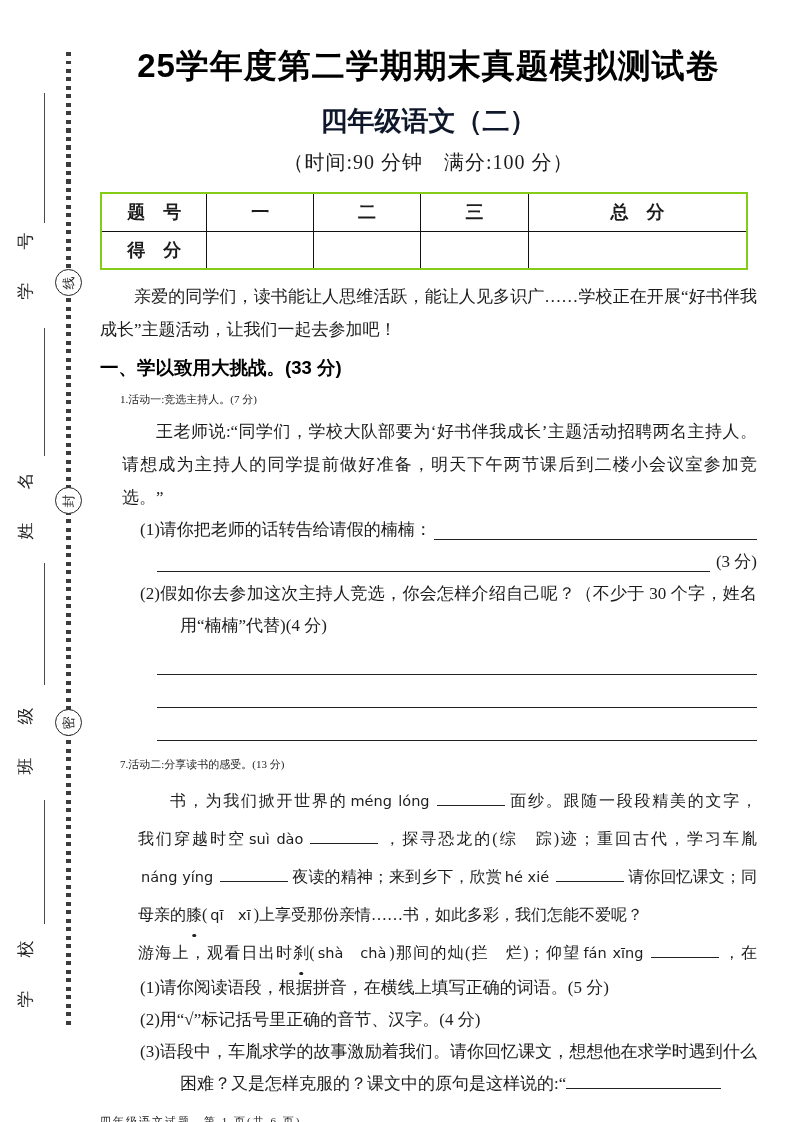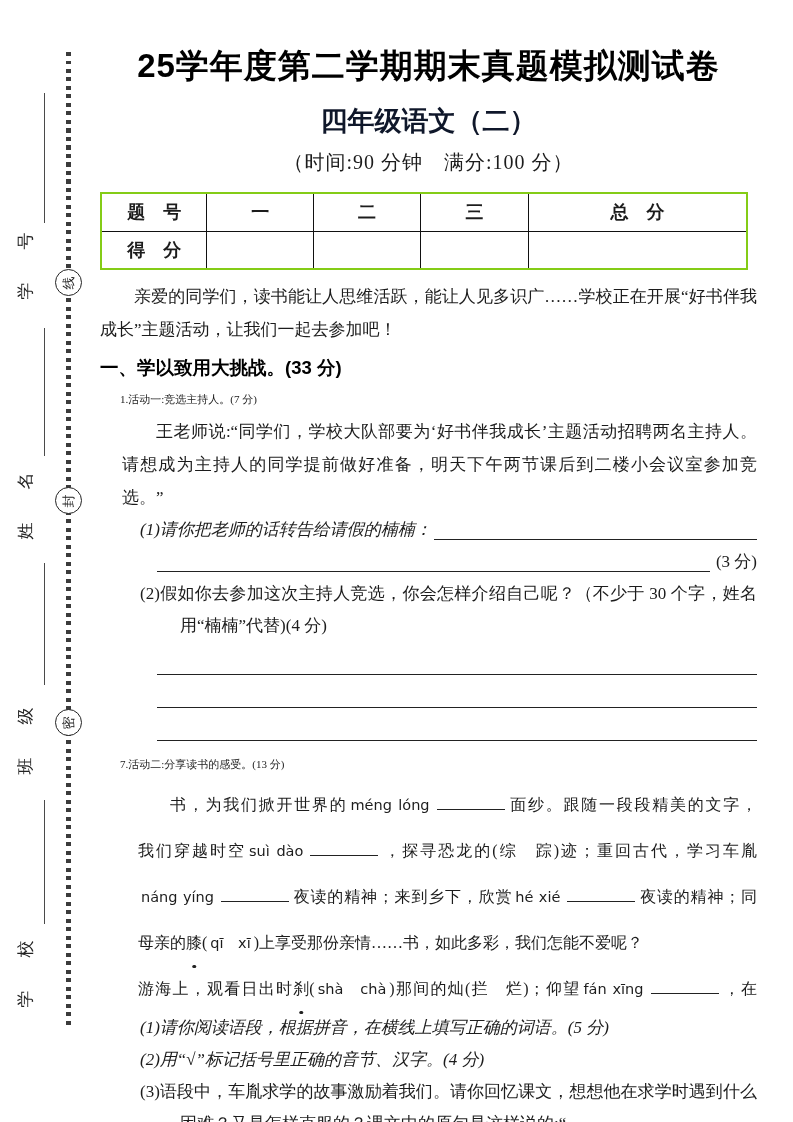--- a/index.html
+++ b/index.html
@@ -52,28 +52,28 @@
   .c1{width:106px;} .c2{width:107px;} .c3{width:107px;} .c4{width:108px;} .c5{width:219px;}
   
   .para { font-size:17px; line-height:33px; text-align:justify; }
   .ind2 { text-indent:2em; }
   .sec-head {
     margin-top:6px; font-size:18.5px; font-weight:bold; line-height:32px;
     font-family:"Liberation Sans","DejaVu Sans",sans-serif; color:#000;
   }
   .act-title { font-size:11px; line-height:31px; padding-left:20px; }
   .speech { padding-left:22px; }
-  .q-line  { display:flex; align-items:flex-end; padding-left:40px; font-size:17px; line-height:32px;font-style:italic; }
+  .q-line  { display:flex; align-items:flex-end; padding-left:40px; font-size:17px; line-height:32px; }
   .q-line .fill { flex:1; border-bottom:1px solid #222; margin:0 0 6px 2px; }
   .q-line2 { display:flex; align-items:flex-end; padding-left:57px; font-size:17px; line-height:32px; }
   .q-line2 .fill { flex:1; border-bottom:1px solid #222; margin:0 6px 6px 0; }
   .q-hang { padding-left:80px; text-indent:-40px; font-size:17px; line-height:32px; text-align:justify; }
   .ans-line { margin-left:57px; height:33px; border-bottom:1px solid #222; }
   
-  .passage { margin-top:2px; padding-left:38px; font-size:16px; line-height:45px; }
+  .passage { margin-top:2px; padding-left:38px; font-size:16px; line-height:38px; }
   .p-line { min-height:33px; }
   .p-line.just { text-align:justify; text-align-last:justify; }
   .p-line.ind { text-indent:2em; }
   .py { font-family:"DejaVu Sans","Liberation Sans",sans-serif; font-size:14.5px; margin:0 3px; }
   .blank { display:inline-block; border-bottom:1px solid #222; height:15px; margin:0 4px; vertical-align:baseline; }
   .dot-u { position:relative; display:inline-block; text-indent:0; }
   .dot-u::after {
     content:""; position:absolute; left:50%; bottom:-3px; width:3.5px; height:3.5px;
     background:#222; border-radius:50%; transform:translateX(-50%);
   }
@@ -148,21 +148,21 @@
     <div class="q-hang">(2)假如你去参加这次主持人竞选，你会怎样介绍自己呢？（不少于 30 个字，姓名用“楠楠”代替)(4 分)</div>
     <div class="ans-line"></div>
     <div class="ans-line"></div>
     <div class="ans-line"></div>
 
     <div class="act-title" style="margin-top:8px;">7.活动二:分享读书的感受。(13 分)</div>
 
     <div class="passage">
         <div class="p-line just ind"><span>书，为我们掀开世界的</span><span class="py">méng lóng</span><span class="blank" style="width: 68px;"></span><span>面纱。跟随一段段精美的文字，</span></div>
         <div class="p-line just"><span>我们穿越时空</span><span class="py">suì dào</span><span class="blank" style="width: 68px;"></span><span>，探寻恐龙的(综　踪)迹；重回古代，学习车胤</span></div>
-        <div class="p-line just"><span class="py">náng yíng</span><span class="blank" style="width: 68px;"></span><span>夜读的精神；来到乡下，欣赏</span><span class="py">hé xié</span><span class="blank" style="width: 68px;"></span><span>夜读的精神；同</span></div>
+        <div class="p-line just"><span class="py">náng yíng</span><span class="blank" style="width: 68px;"></span><span>夜读的精神；来到乡下，欣赏</span><span class="py">hé xié</span><span class="blank" style="width: 68px;"></span><span>请你回忆课文；同</span></div>
         <div class="p-line"><span>母亲的</span><span class="dot-u">膝</span><span>(</span><span class="py">qī　xī</span><span>)上享受那份亲情……书，如此多彩，我们怎能不爱呢？</span></div>
         <div class="p-line just"><span>游海上，观看日出时</span><span class="dot-u">刹</span><span>(</span><span class="py">shà　chà</span><span>)那间的灿(拦　烂)；仰望</span><span class="py">fán xīng</span><span class="blank" style="width: 68px;"></span><span>，在</span></div>
       </div>
 
     <div class="q-line">
       <span>(1)请你阅读语段，根据拼音，在横线上填写正确的词语。(5 分)</span>
     </div>
     <div class="q-line">
       <span>(2)用“√”标记括号里正确的音节、汉字。(4 分)</span>
     </div>

